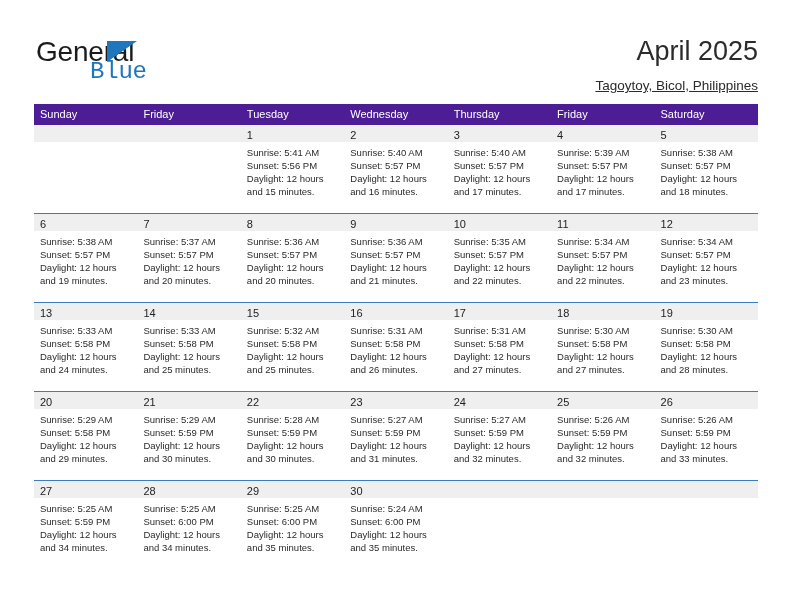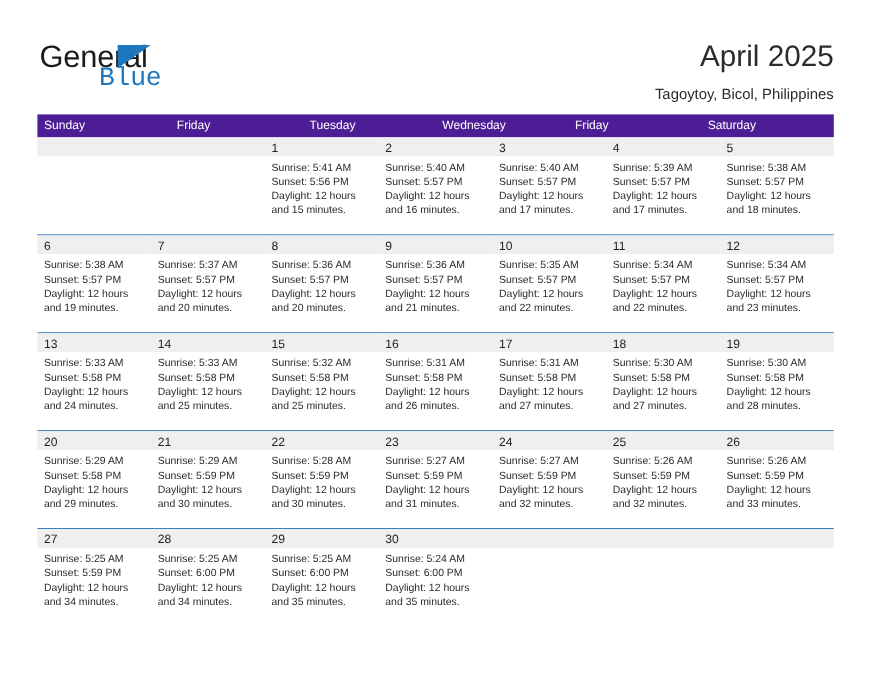--- a/index.html
+++ b/index.html
@@ -75,20 +75,21 @@
     margin-left: 40px;
   }
   .subtitle {
     position: absolute;
     right: 34px;
     top: 78px;
     font-size: 13.5px;
     color: #2b2b2b;
     text-align: right;
     white-space: nowrap;
+    text-decoration: underline;
   }
 
   
   .calendar {
     position: absolute;
     left: 34px;
     top: 104px;
     width: 724px;
   }
   .dow-row {
@@ -164,20 +165,21 @@
     <div class="subtitle">Tagoytoy, Bicol, Philippines</div>
   </div>
 
   <div class="calendar">
 
     <div class="dow-row">
       <div class="dow">Sunday</div>
       <div class="dow">Friday</div>
       <div class="dow">Tuesday</div>
       <div class="dow">Wednesday</div>
+      <div class="dow">Thursday</div>
       <div class="dow">Friday</div>
       <div class="dow">Saturday</div>
     </div>
 
     <div id="weeks-host">
         <div class="week">
           <div class="week-inner">
             <div class="cell empty">
               <div class="cell-numbar"><span class="daynum"></span></div>
               <div class="cell-body">

